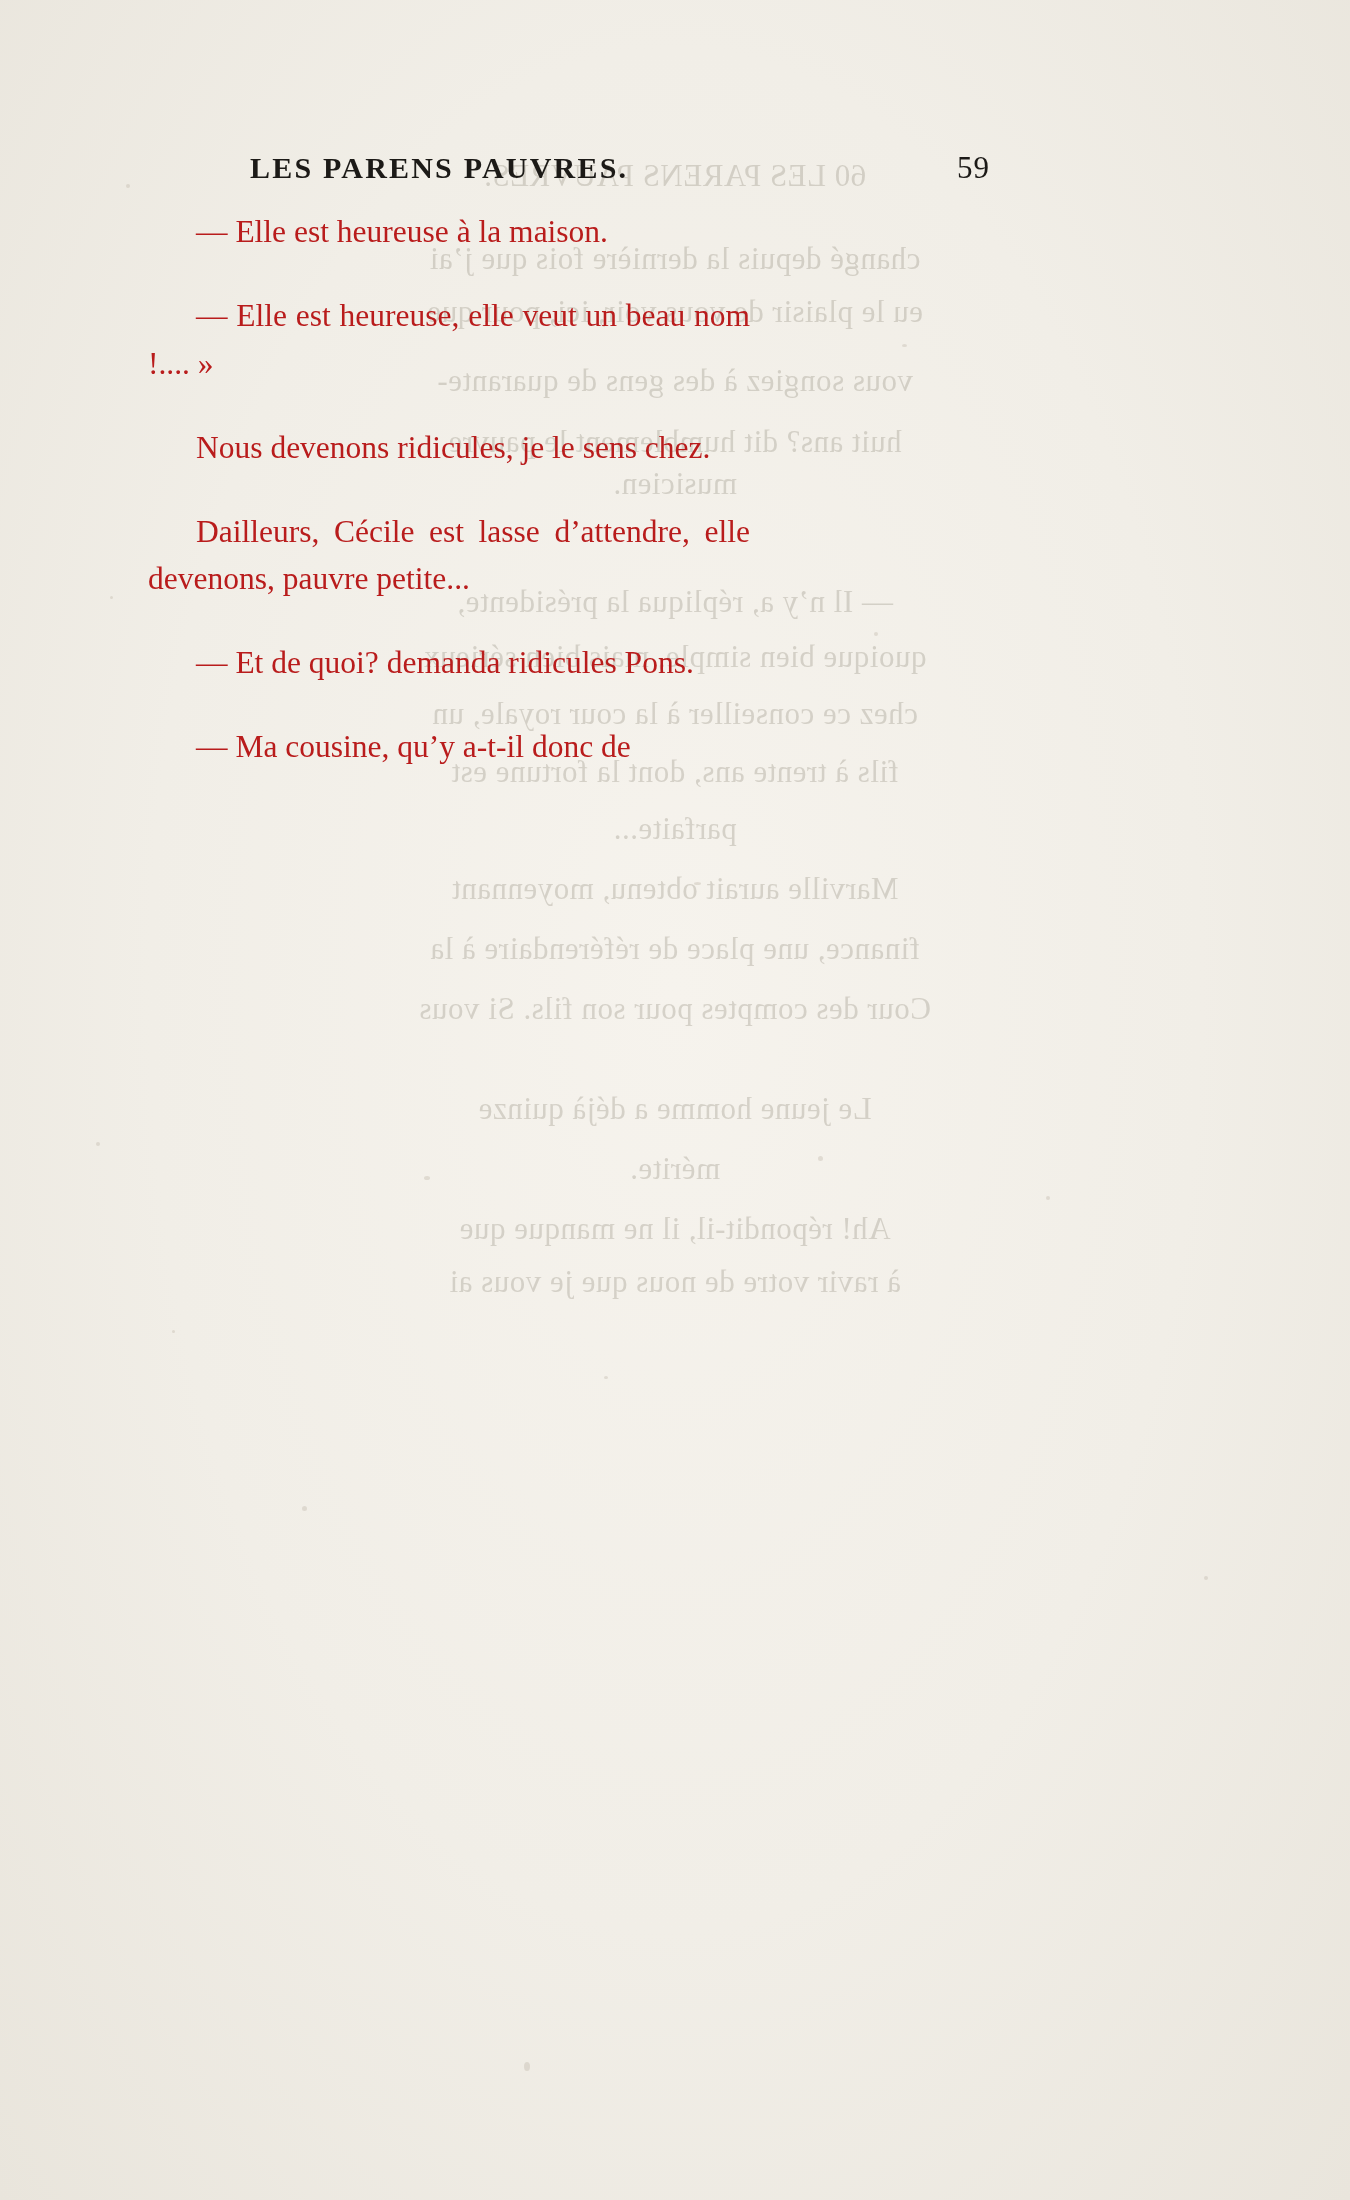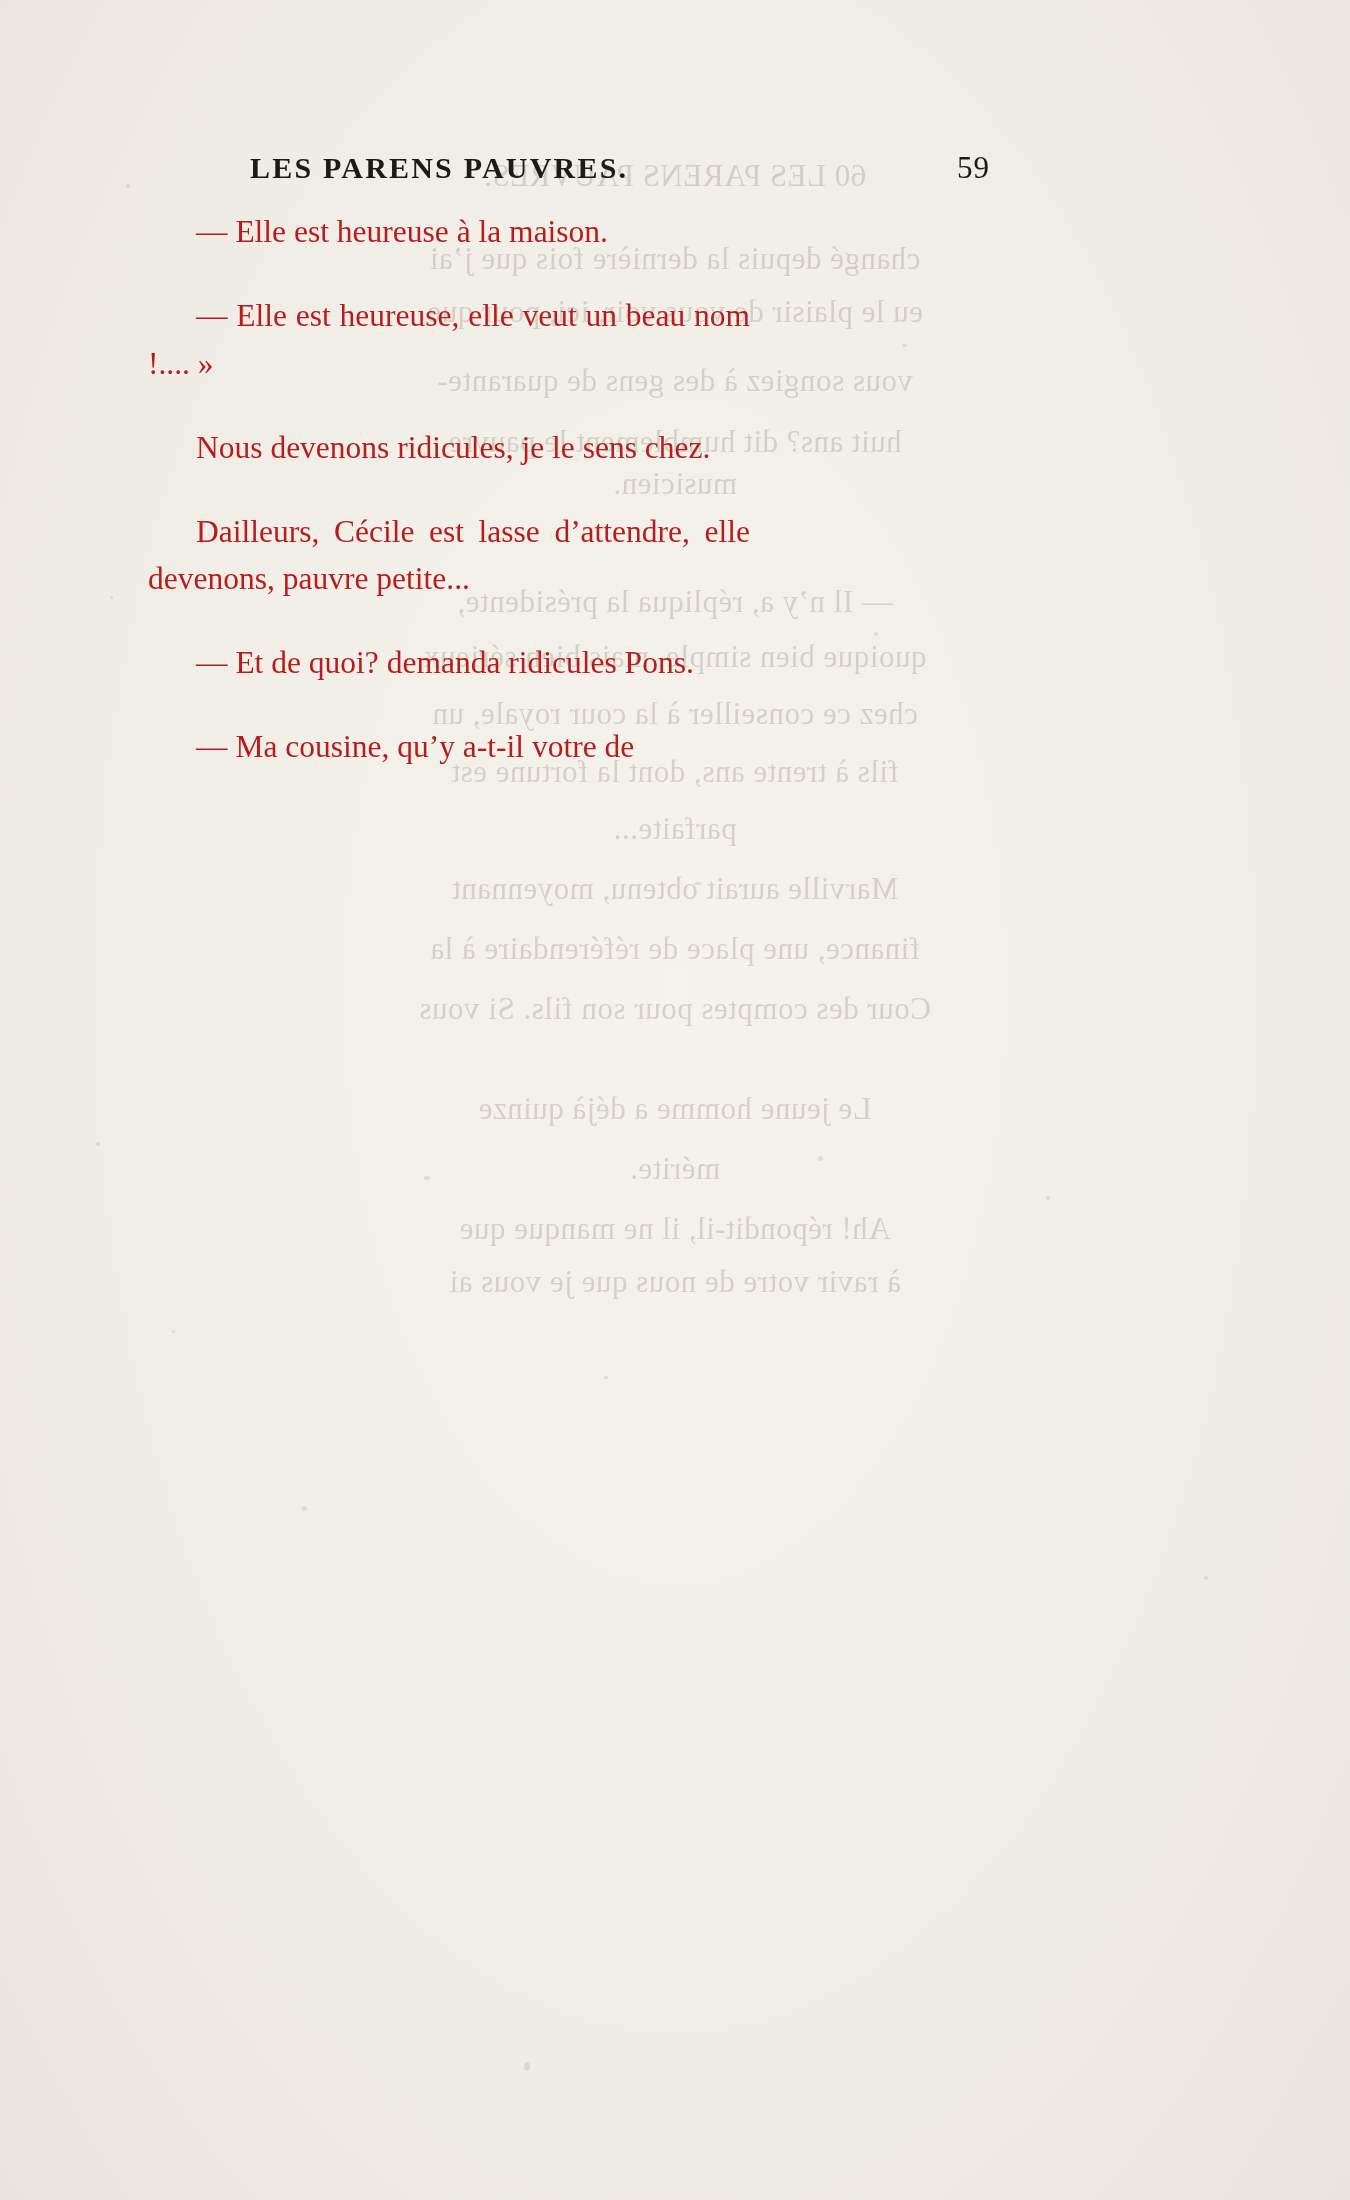--- a/index.html
+++ b/index.html
@@ -143,16 +143,16 @@
     <span class="running-title">LES PARENS PAUVRES.</span>
     <span class="folio">59</span>
   </div>
 
   <div class="body-text">
     <p class="para indent">— Elle est heureuse à la maison.</p>
     <p class="para indent">— Elle est heureuse, elle veut un beau nom !.... »</p>
     <p class="para indent">Nous devenons ridicules, je le sens chez.</p>
     <p class="para indent">Dailleurs, Cécile est lasse d’attendre, elle devenons, pauvre petite...</p>
     <p class="para indent">— Et de quoi? demanda ridicules Pons.</p>
-    <p class="para indent last">— Ma cousine, qu’y a-t-il votre de</p>
+    <p class="para indent last">— Ma cousine, qu’y a-t-il donc de</p>
   </div>
 
 </div>
 
 </body></html>

